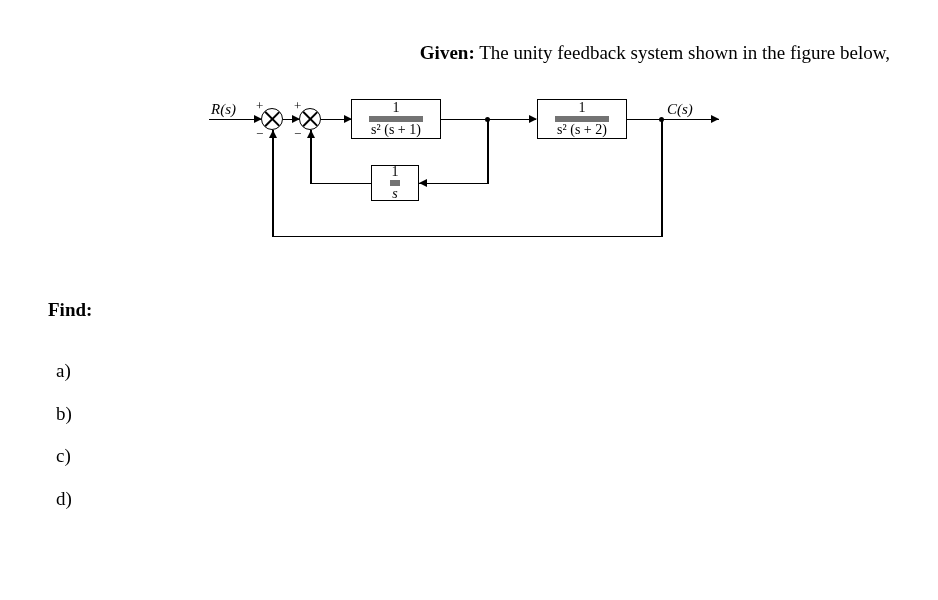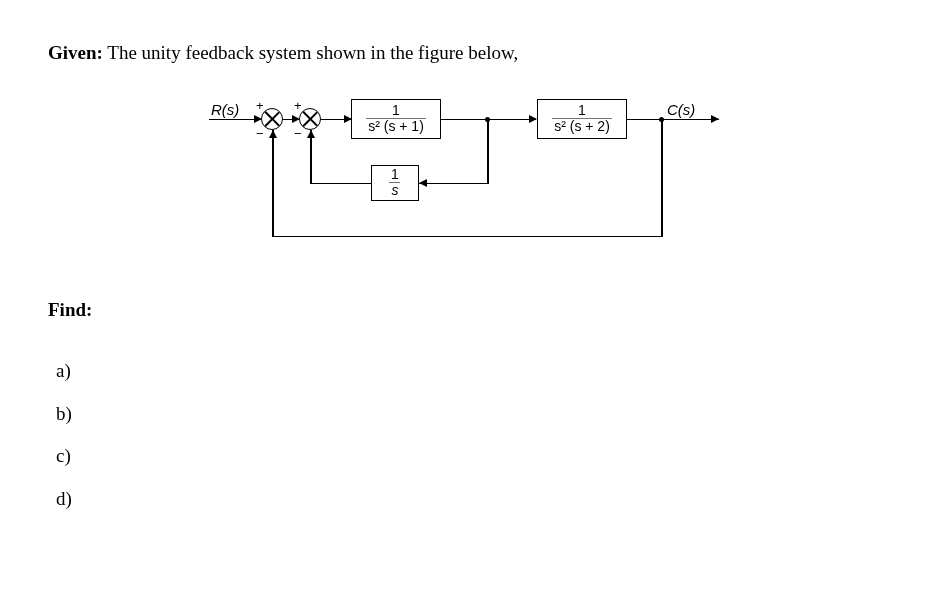--- a/index.html
+++ b/index.html
@@ -6,28 +6,28 @@
   body {
     font-family: Georgia, 'Times New Roman', serif;
     background: #fff;
     color: #000;
     width: 938px;
     height: 600px;
     padding: 40px 48px;
     font-size: 19px;
     line-height: 1.4;
   }
-  .given { margin-bottom: 30px; }
+  .given { margin-bottom: 30px; text-align: right; }
   .given b { font-weight: bold; }
   .diagram {
     position: relative;
     width: 540px;
     height: 170px;
     margin: 1px auto 30px auto;
-    font-family: Liberation Sans, sans-serif;
+    font-family: Liberation Serif, serif;
   }
   .diagram .label {
     position: absolute;
     font-style: italic;
     font-size: 15px;
   }
   .diagram .sign {
     position: absolute;
     font-size: 13px;
     font-style: normal;
@@ -67,21 +67,21 @@
     font-size: 14px;
     font-style: normal;
   }
   .frac {
     display: inline-flex;
     flex-direction: column;
     align-items: center;
     line-height: 1.1;
   }
   .frac .num { padding: 0 2px; }
-  .frac .den { border-top: 1px solid #737373; padding: 0 2px; }
+  .frac .den { border-top: 6px solid #737373; padding: 0 2px; }
   .line-h {
     position: absolute;
     height: 1.5px;
     background: #000;
   }
   .line-v {
     position: absolute;
     width: 1.5px;
     background: #000;
   }

